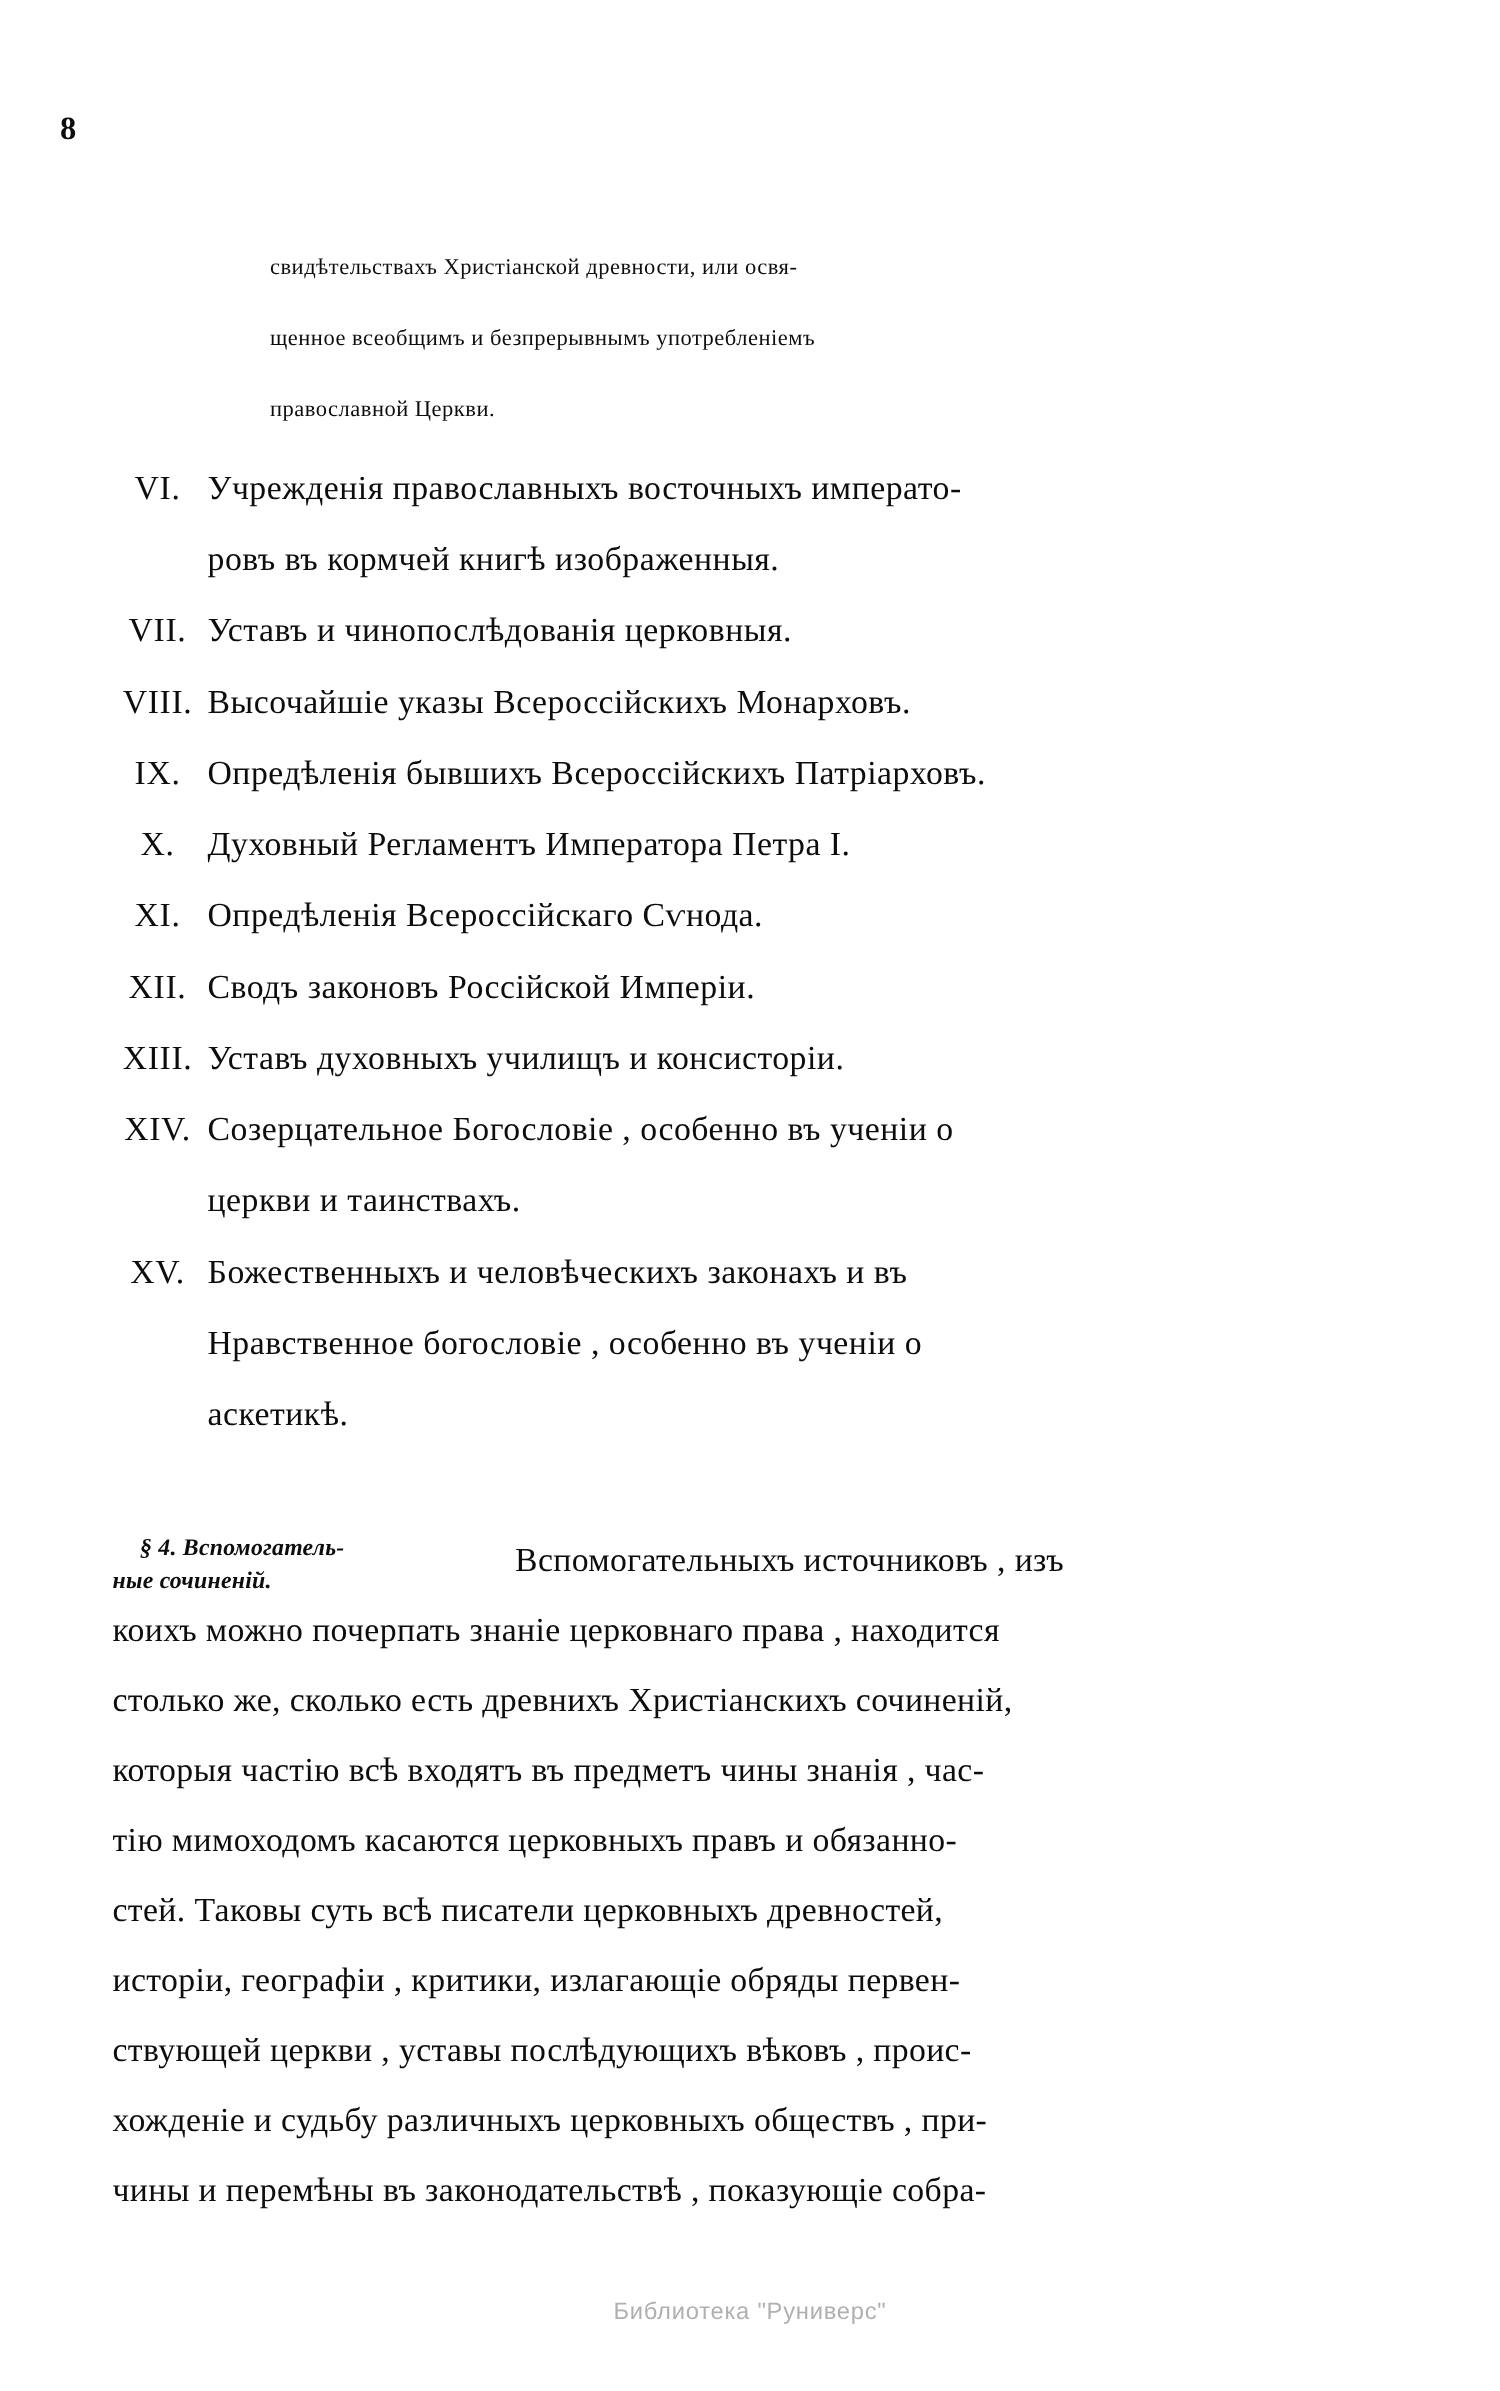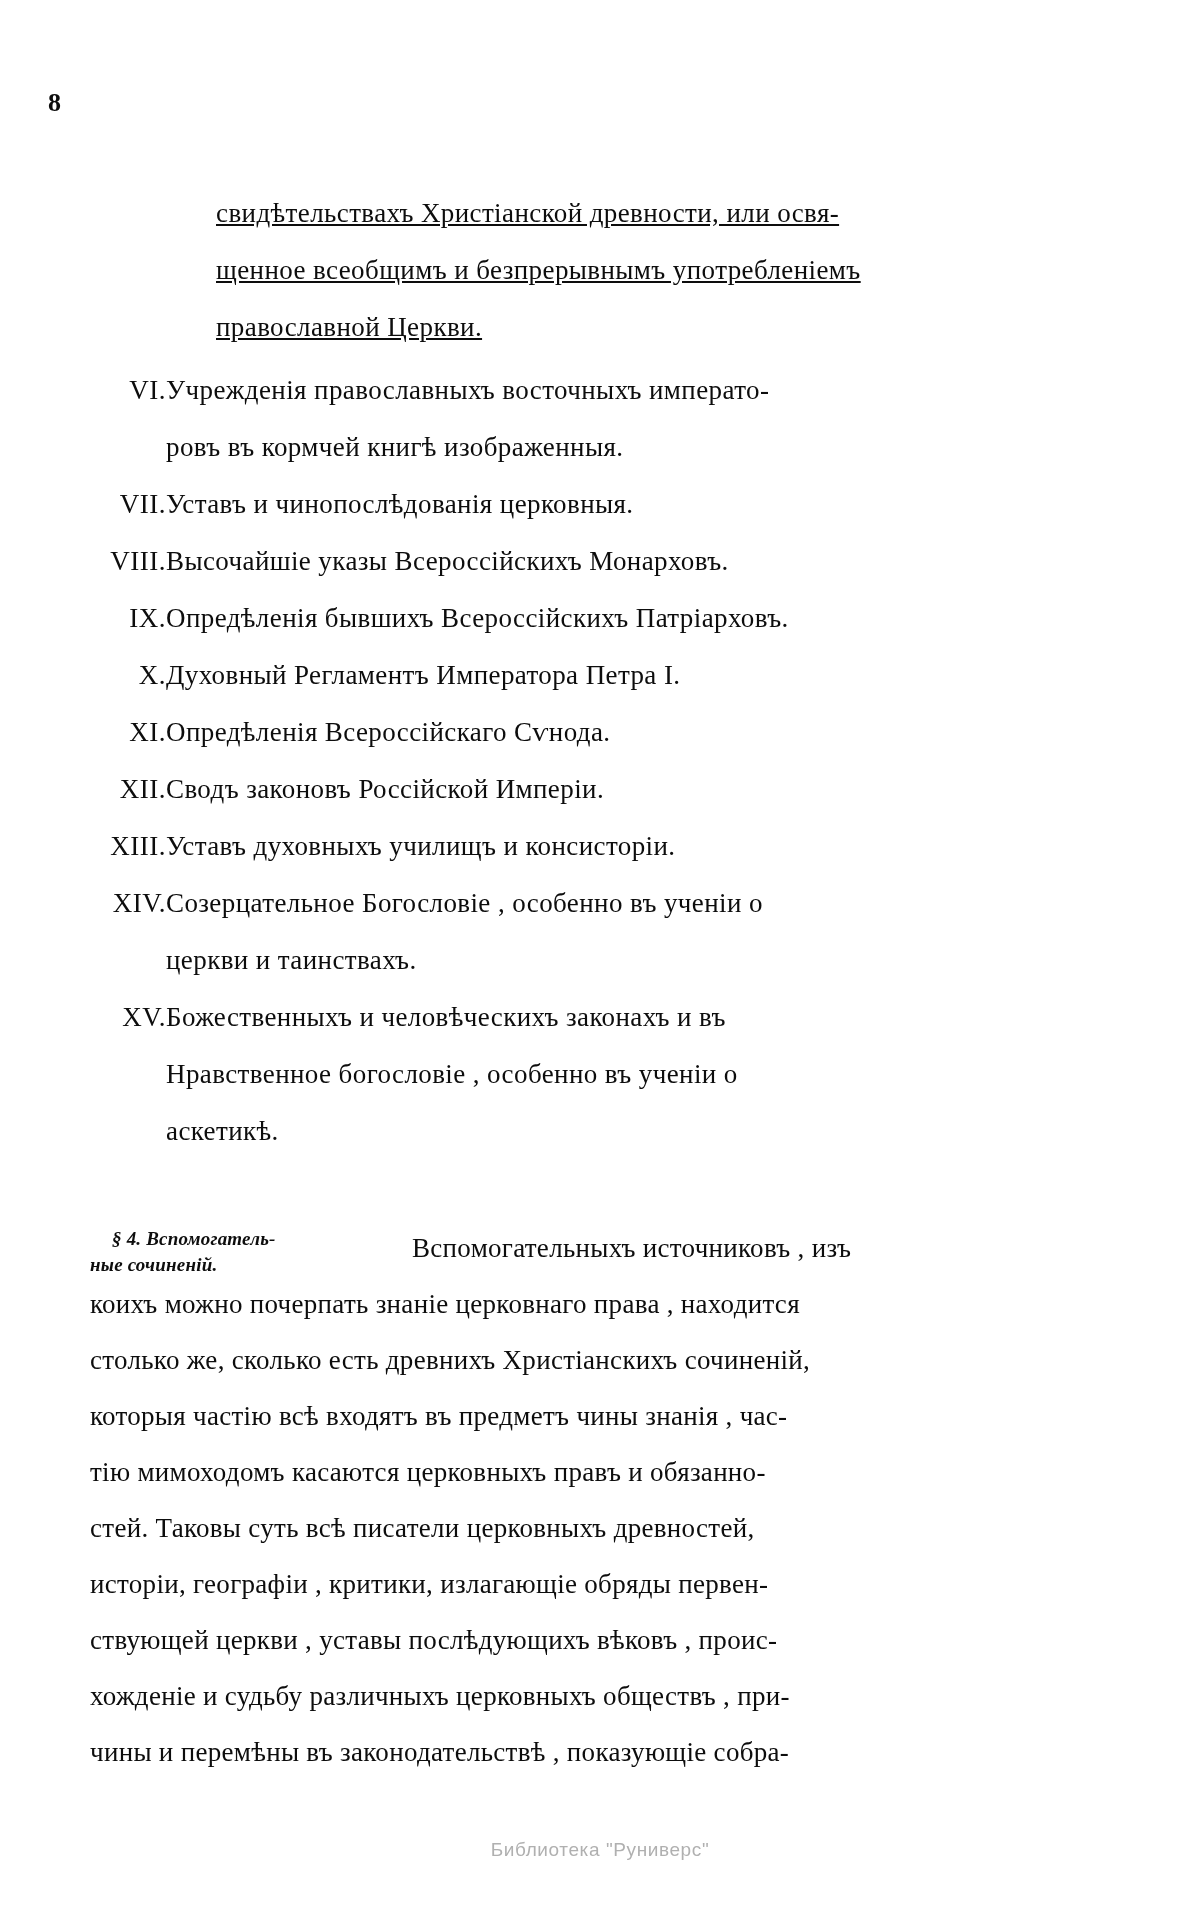--- a/index.html
+++ b/index.html
@@ -32,25 +32,24 @@
   .content {
     position: absolute;
     top: 185px;
     left: 58px;
     width: 1090px;
   }
   
   .intro {
     margin: 0 0 6px 0;
     padding-left: 158px;
-    font-size: 27px;
+    font-size: 18px;
     line-height: 57px;
     text-align: justify;
     letter-spacing: 0.4px;
-    text-decoration: underline;
   }
   .intro .ln {
     display: block;
     white-space: nowrap;
   }
   .intro .justify {
     display: flex;
     justify-content: space-between;
   }
   
@@ -60,21 +59,21 @@
     list-style: none;
   }
   .list li {
     display: flex;
     align-items: flex-start;
     margin: 0;
   }
   .num {
     width: 108px;
     min-width: 108px;
-    text-align: right;
+    text-align: center;
     padding-left: 28px;
     box-sizing: border-box;
     font-size: 27px;
     line-height: 57px;
     letter-spacing: 0.5px;
   }
   .txt {
     flex: 1;
     font-size: 27px;
     line-height: 57px;

